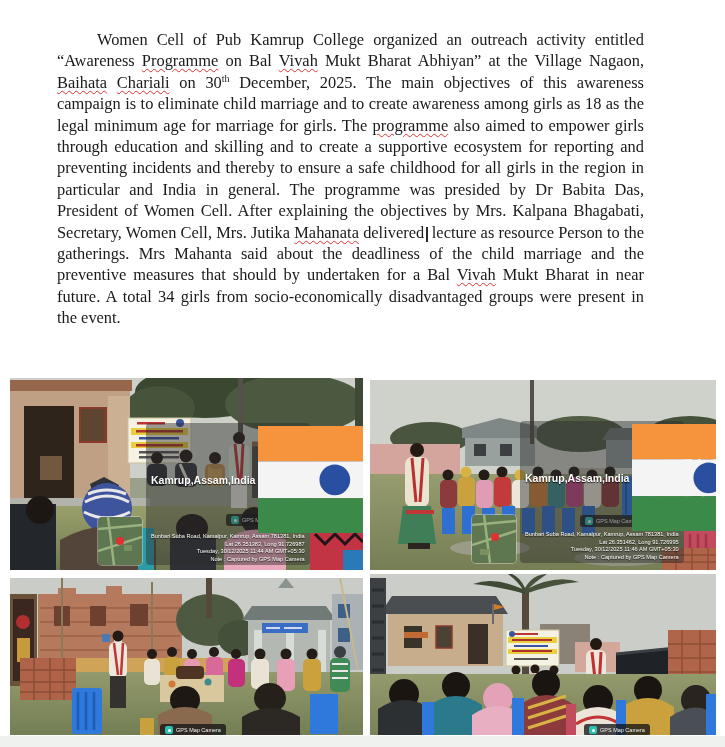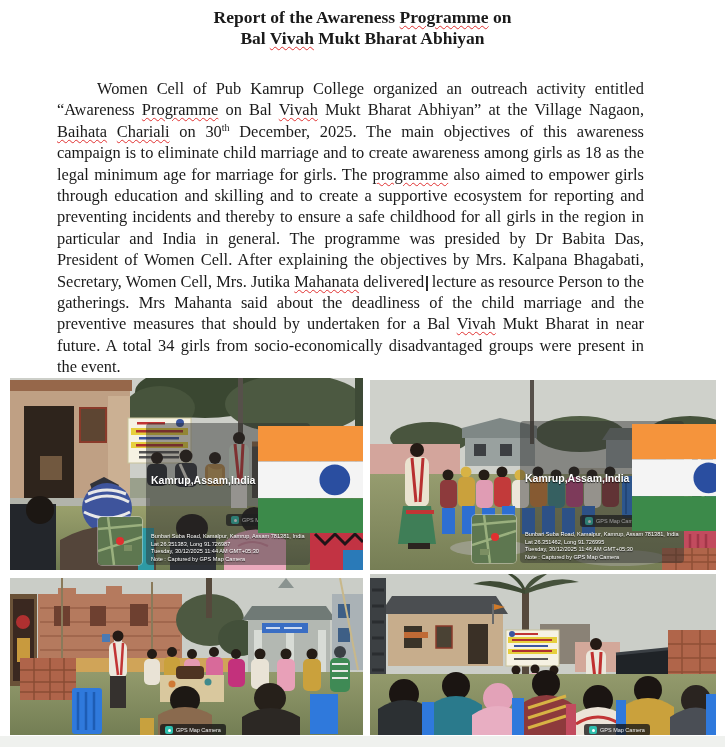--- a/index.html
+++ b/index.html
@@ -16,21 +16,21 @@
   .caret{display:inline-block;width:1.5px;height:15px;background:#2b2b2b;
          vertical-align:text-bottom;margin-left:2px;}
   
   .photo{position:absolute;overflow:hidden;background:#9aa08c;}
   .photo svg{display:block;width:100%;height:100%;}
   #photo1{left:10px;top:378px;width:353px;height:192px;}
   #photo2{left:370px;top:380px;width:346px;height:190px;}
   #photo3{left:10px;top:578px;width:353px;height:157px;}
   #photo4{left:370px;top:574px;width:346px;height:161px;}
   
-  .gps-wrap{position:absolute;display:flex;align-items:flex-end;gap:4px;z-index:3;}
+  .gps-wrap{position:absolute;display:flex;align-items:flex-end;gap:4px;z-index:3;text-align:right;}
   .gps-map{width:44px;height:48px;border-radius:4px;overflow:hidden;flex:0 0 auto;
            box-shadow:0 0 0 1px rgba(255,255,255,.35);}
   .gps-text{font-family:"Liberation Sans", sans-serif;color:#ffffff;
             background:rgba(45,45,45,.45);border-radius:4px;padding:3px 5px 2px 5px;
             text-shadow:0 1px 1px rgba(0,0,0,.8);}
   .gps-place{font-size:10.5px;font-weight:bold;line-height:12px;display:flex;align-items:center;gap:3px;}
   .gps-line{font-size:5.6px;line-height:7.4px;max-width:175px;}
   .gps-badge{position:absolute;display:flex;align-items:center;gap:3px;z-index:3;
              background:rgba(22,22,22,.78);border-radius:3px;padding:2px 5px;
              font-family:"Liberation Sans", sans-serif;color:#f2f2f2;font-size:5.5px;line-height:7px;}
@@ -38,24 +38,20 @@
   .gps-badge .cam:after{content:"";position:absolute;left:2.5px;top:2.5px;width:3px;height:3px;
              border-radius:50%;background:#ffffff;}
   .flag{display:inline-block;flex:0 0 auto;}
   .bottom-strip{position:absolute;left:0;top:736px;width:725px;height:11px;background:#eff1ee;}
 </style>
 </head>
 <body>
 
 <div id="page">
 
-  <h1 class="doc-title">
-    <span class="line"><span>Report of the Awareness </span><span class="sp">Programme</span><span> on</span></span>
-    <span class="line"><span>Bal </span><span class="sp">Vivah</span><span> Mukt Bharat Abhiyan</span></span>
-  </h1>
 
   <p class="body-para"><span>Women Cell of Pub Kamrup College organized an outreach activity entitled “Awareness </span><span class="sp">Programme</span><span> on Bal </span><span class="sp">Vivah</span><span> Mukt Bharat Abhiyan”  at the Village Nagaon, </span><span class="sp">Baihata</span><span> </span><span class="sp">Chariali</span><span> on 30</span><sup>th</sup><span> December, 2025. The main objectives of this awareness campaign is to eliminate child marriage and  to create awareness among girls as 18 as the legal minimum age for marriage for girls. The </span><span class="sp">programme</span><span> also aimed to empower girls through education and skilling and to create a supportive ecosystem for reporting and preventing incidents and thereby to ensure a safe childhood for all girls in the region in particular and India in general. The programme was presided by Dr Babita Das, President of Women Cell. After explaining the objectives by Mrs. Kalpana Bhagabati, Secretary, Women Cell, Mrs. Jutika </span><span class="sp">Mahanata</span><span> delivered</span><span class="caret"></span><span> lecture as resource Person to the gatherings. Mrs Mahanta said about the deadliness of the child marriage and the preventive measures that should by undertaken for a Bal </span><span class="sp">Vivah</span><span> Mukt Bharat in near future. A total 34 girls from socio-economically disadvantaged groups were present in the event.</span></p>
 
   <div class="photo" id="photo1">
     <svg viewBox="0 0 353 192" preserveAspectRatio="none">
       <defs>
         <linearGradient id="g1grass" x1="0" y1="0" x2="0" y2="1">
           <stop offset="0" stop-color="#9aa06c"></stop>
             <stop offset="1" stop-color="#6f7a52"></stop>
         </linearGradient>

